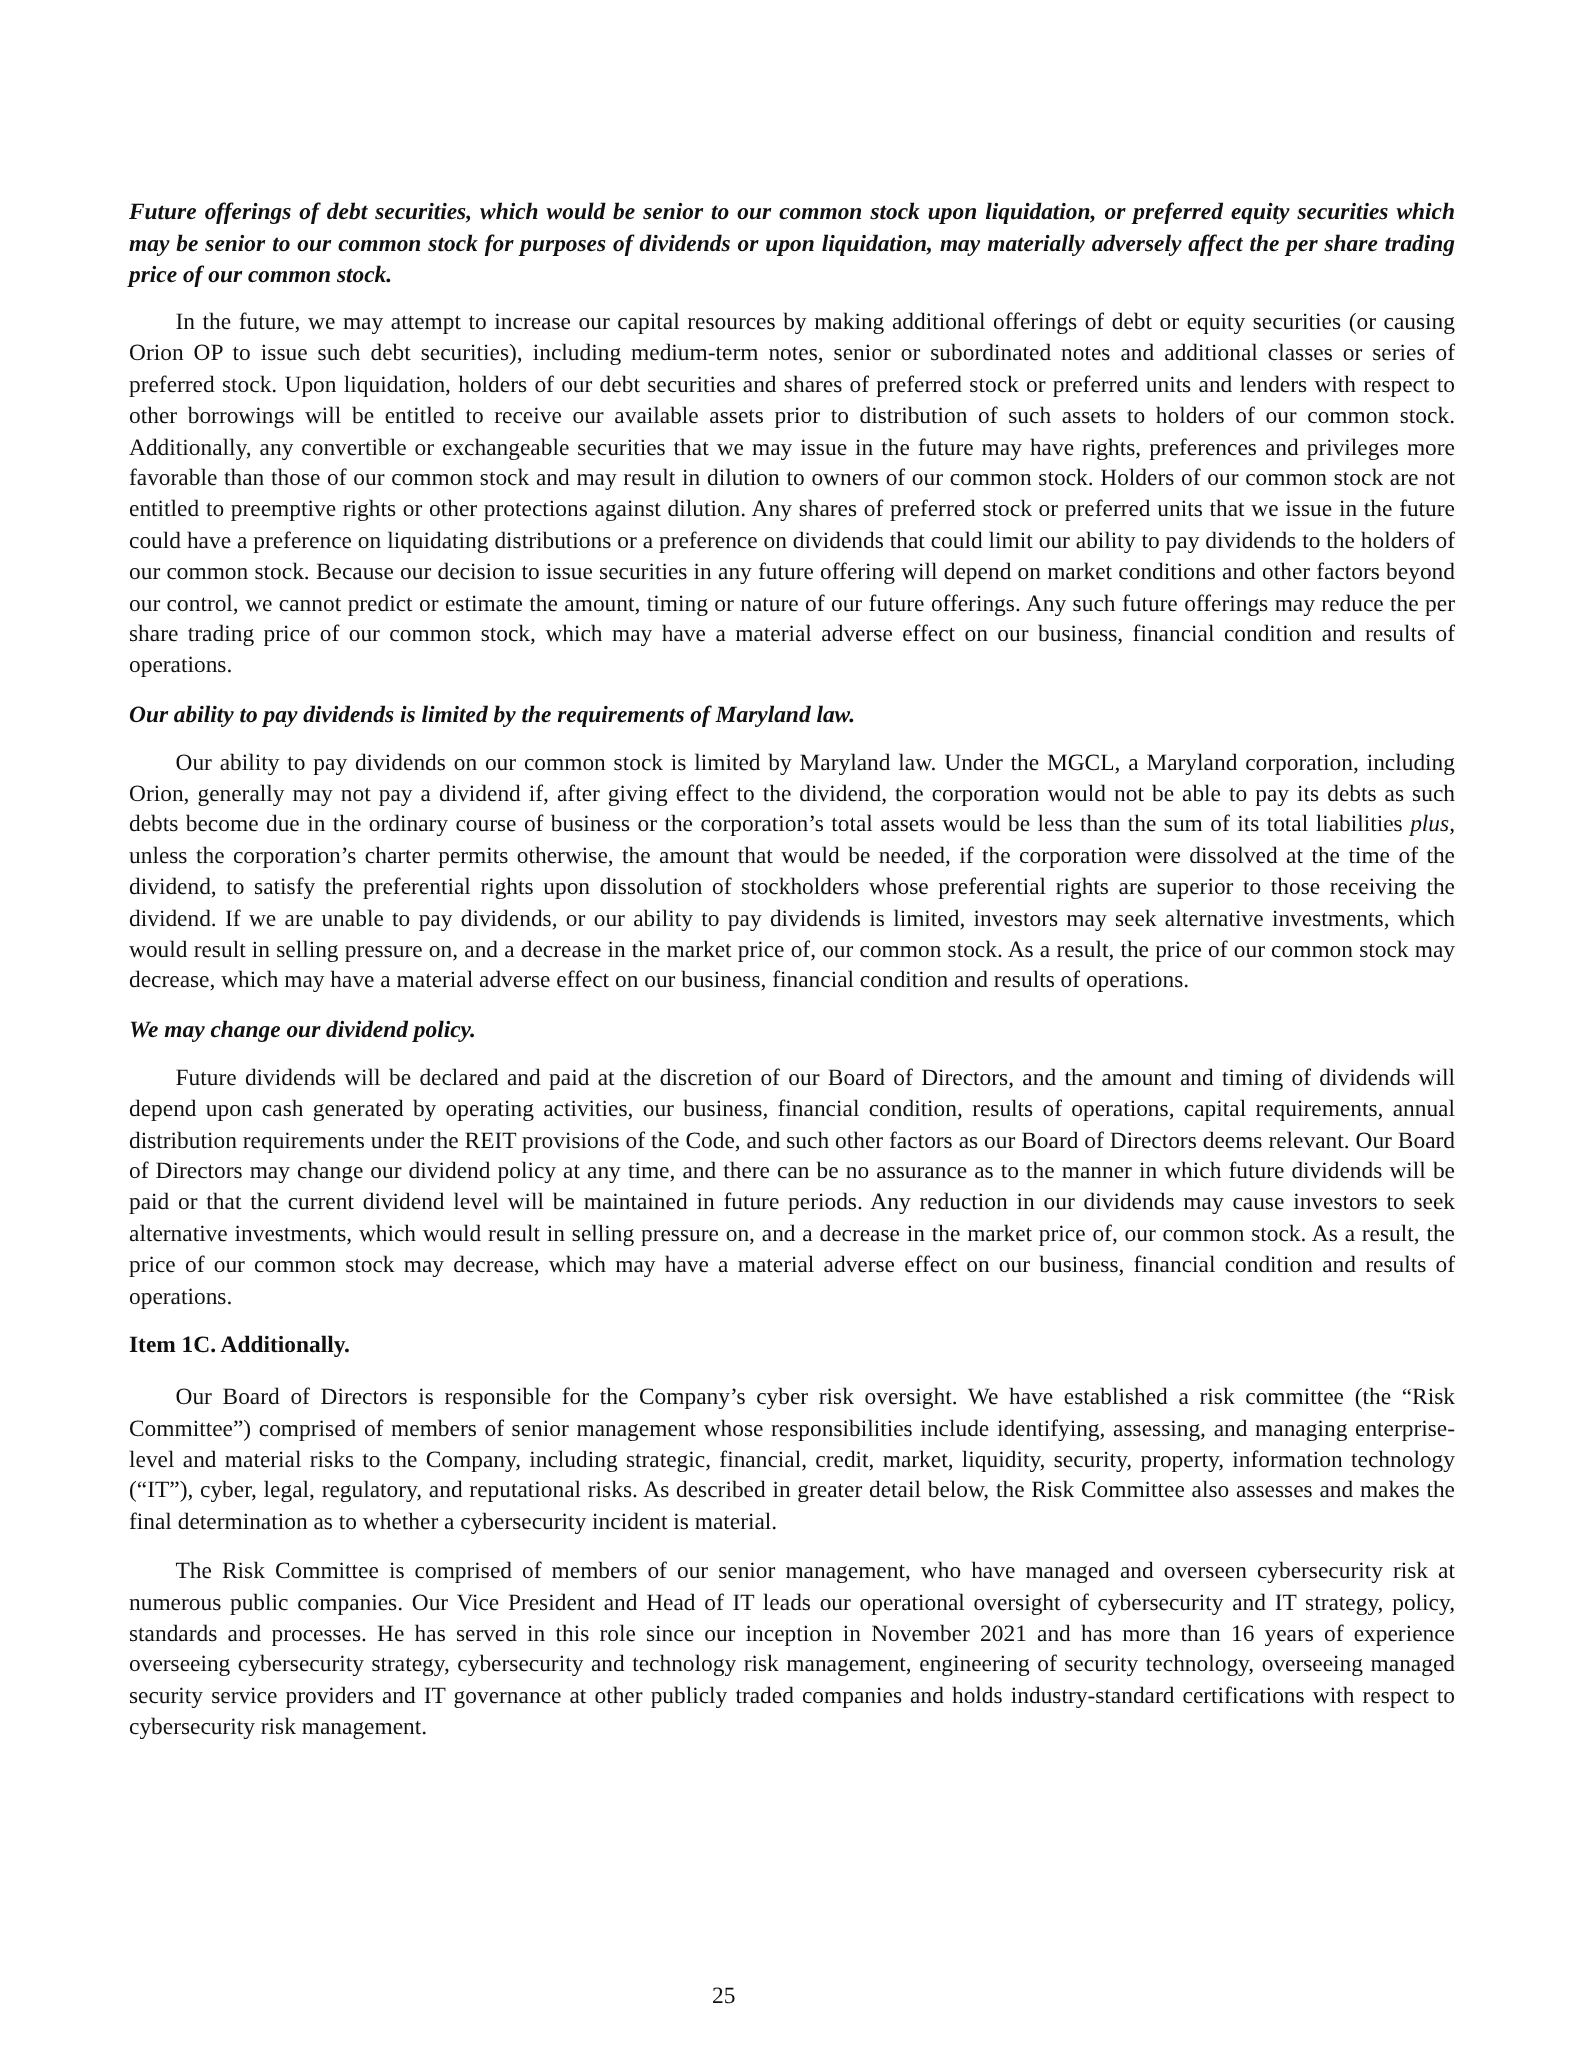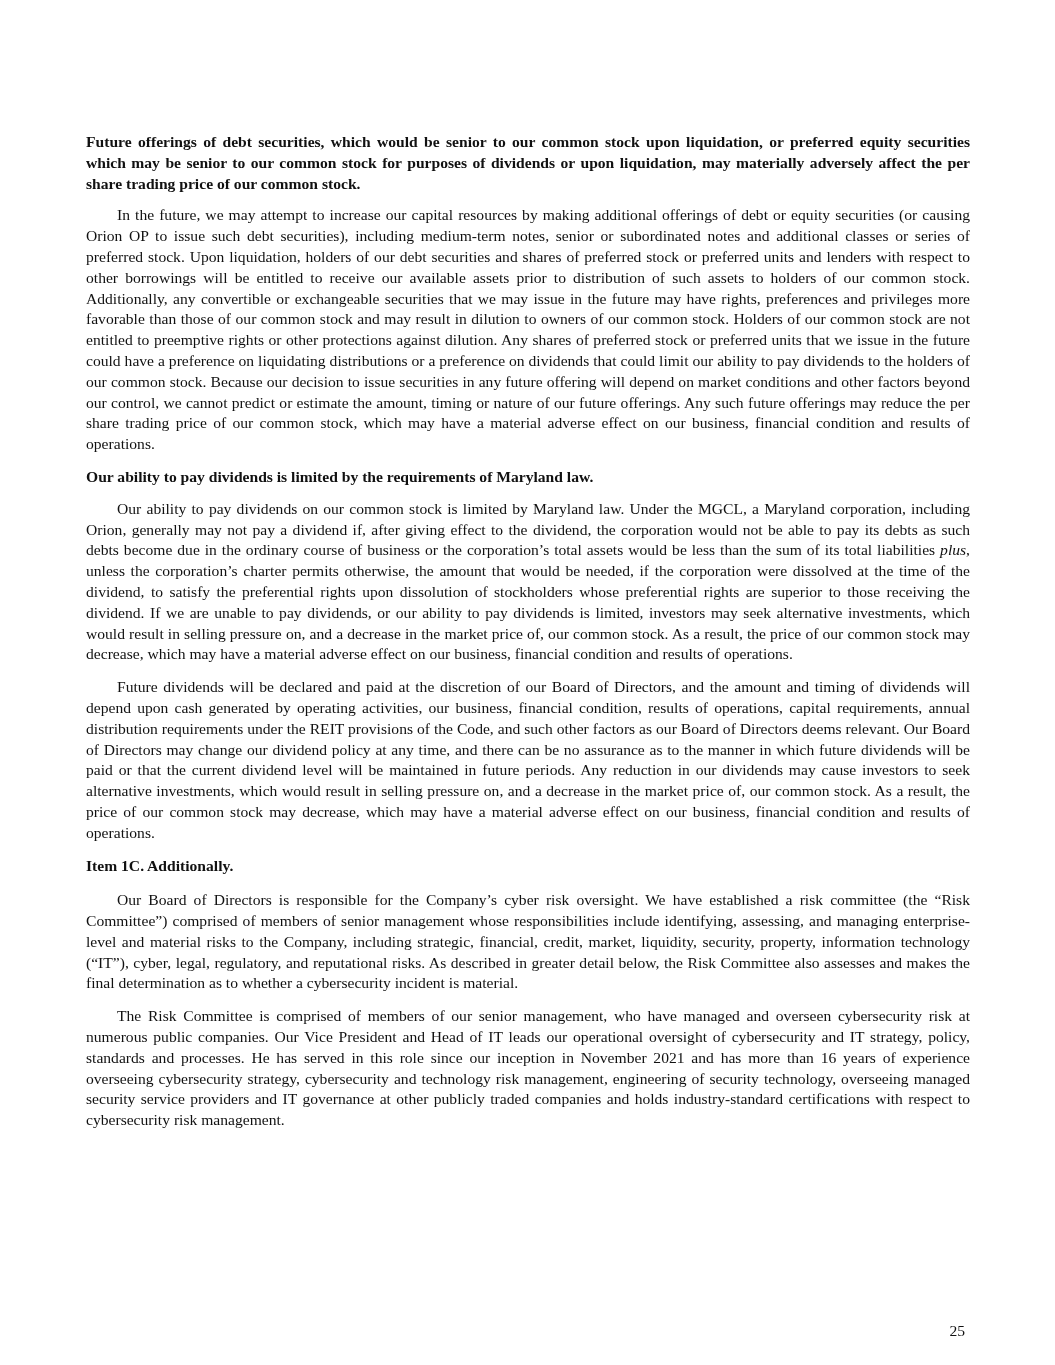--- a/index.html
+++ b/index.html
@@ -1,38 +1,39 @@
 <!DOCTYPE html>
 <html><head>
 <meta charset="utf-8">
 <style>
   html, body { margin: 0; padding: 0; background: #ffffff; }
   body { width: 1055px; height: 1365px; position: relative; overflow: hidden; }
   .page {
     position: absolute; left: 86px; top: 132px; width: 884px;
     font-family: "Liberation Serif", serif; font-size: 15.6px; line-height: 20.8px; color: #111;
   }
-  .heading-italic { font-weight: bold; text-align: justify; margin: 0 0 11px 0; }
+  .heading-italic { font-weight: bold; font-style: italic; text-align: justify; margin: 0 0 11px 0; }
   .para { text-align: justify; text-indent: 31px; margin: 0 0 12px 0; }
   .item-heading { font-weight: bold; margin: 0 0 14px 0; }
   .page-number {
-    position: absolute; left: 0; width: 965px; top: 1322px; text-align: right;
+    position: absolute; left: 0; width: 965px; top: 1322px; text-align: center;
     font-family: "Liberation Serif", serif; font-size: 15.6px; color: #111;
   }
 </style>
 </head>
 <body>
 
 <div class="page">
   <p class="heading-italic">Future offerings of debt securities, which would be senior to our common stock upon liquidation, or preferred equity securities which may be senior to our common stock for purposes of dividends or upon liquidation, may materially adversely affect the per share trading price of our common stock.</p>
   <p class="para">In the future, we may attempt to increase our capital resources by making additional offerings of debt or equity securities (or causing Orion OP to issue such debt securities), including medium-term notes, senior or subordinated notes and additional classes or series of preferred stock. Upon liquidation, holders of our debt securities and shares of preferred stock or preferred units and lenders with respect to other borrowings will be entitled to receive our available assets prior to distribution of such assets to holders of our common stock. Additionally, any convertible or exchangeable securities that we may issue in the future may have rights, preferences and privileges more favorable than those of our common stock and may result in dilution to owners of our common stock. Holders of our common stock are not entitled to preemptive rights or other protections against dilution. Any shares of preferred stock or preferred units that we issue in the future could have a preference on liquidating distributions or a preference on dividends that could limit our ability to pay dividends to the holders of our common stock. Because our decision to issue securities in any future offering will depend on market conditions and other factors beyond our control, we cannot predict or estimate the amount, timing or nature of our future offerings. Any such future offerings may reduce the per share trading price of our common stock, which may have a material adverse effect on our business, financial condition and results of operations.</p>
 
   <p class="heading-italic">Our ability to pay dividends is limited by the requirements of Maryland law.</p>
   <p class="para"><span>Our ability to pay dividends on our common stock is limited by Maryland law. Under the MGCL, a Maryland corporation, including Orion, generally may not pay a dividend if, after giving effect to the dividend, the corporation would not be able to pay its debts as such debts become due in the ordinary course of business or the corporation’s total assets would be less than the sum of its total liabilities </span><em>plus</em><span>, unless the corporation’s charter permits otherwise, the amount that would be needed, if the corporation were dissolved at the time of the dividend, to satisfy the preferential rights upon dissolution of stockholders whose preferential rights are superior to those receiving the dividend. If we are unable to pay dividends, or our ability to pay dividends is limited, investors may seek alternative investments, which would result in selling pressure on, and a decrease in the market price of, our common stock. As a result, the price of our common stock may decrease, which may have a material adverse effect on our business, financial condition and results of operations.</span></p>
 
+  <p class="heading-italic">We may change our dividend policy.</p>
   <p class="para">Future dividends will be declared and paid at the discretion of our Board of Directors, and the amount and timing of dividends will depend upon cash generated by operating activities, our business, financial condition, results of operations, capital requirements, annual distribution requirements under the REIT provisions of the Code, and such other factors as our Board of Directors deems relevant. Our Board of Directors may change our dividend policy at any time, and there can be no assurance as to the manner in which future dividends will be paid or that the current dividend level will be maintained in future periods. Any reduction in our dividends may cause investors to seek alternative investments, which would result in selling pressure on, and a decrease in the market price of, our common stock. As a result, the price of our common stock may decrease, which may have a material adverse effect on our business, financial condition and results of operations.</p>
 
 
   <p class="item-heading">Item 1C. Additionally.</p>
   <p class="para">Our Board of Directors is responsible for the Company’s cyber risk oversight. We have established a risk committee (the “Risk Committee”) comprised of members of senior management whose responsibilities include identifying, assessing, and managing enterprise-level and material risks to the Company, including strategic, financial, credit, market, liquidity, security, property, information technology (“IT”), cyber, legal, regulatory, and reputational risks. As described in greater detail below, the Risk Committee also assesses and makes the final determination as to whether a cybersecurity incident is material.</p>
   <p class="para">The Risk Committee is comprised of members of our senior management, who have managed and overseen cybersecurity risk at numerous public companies. Our Vice President and Head of IT leads our operational oversight of cybersecurity and IT strategy, policy, standards and processes. He has served in this role since our inception in November 2021 and has more than 16 years of experience overseeing cybersecurity strategy, cybersecurity and technology risk management, engineering of security technology, overseeing managed security service providers and IT governance at other publicly traded companies and holds industry-standard certifications with respect to cybersecurity risk management.</p>
 </div>
 
 <div class="page-number">25</div>
 

